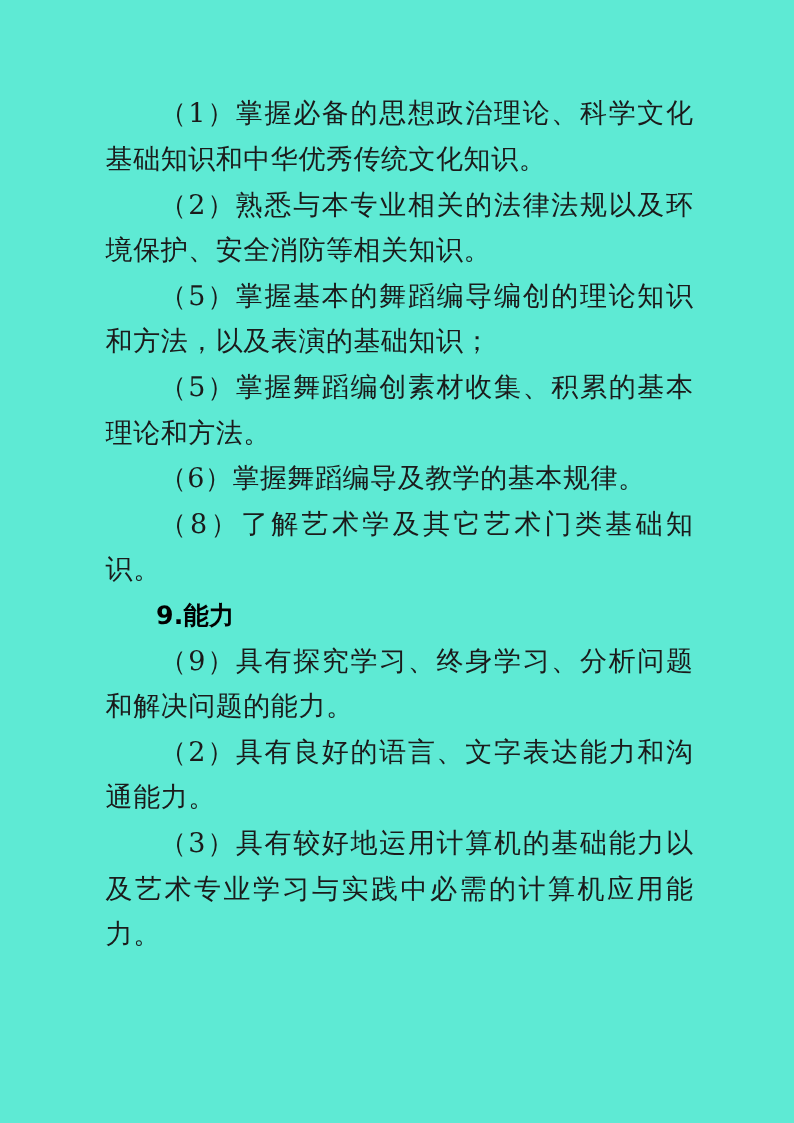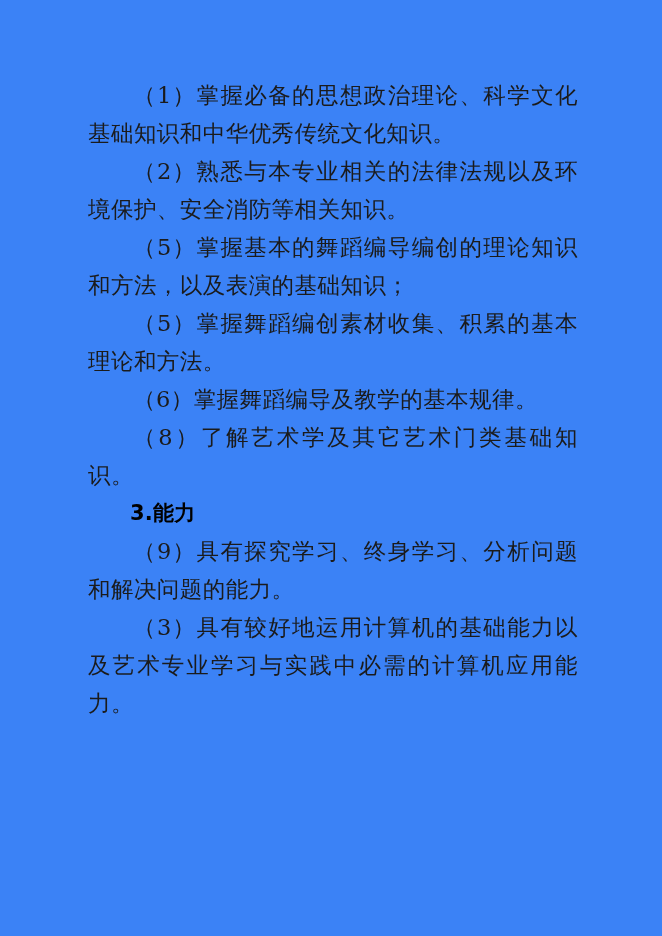--- a/index.html
+++ b/index.html
@@ -7,21 +7,21 @@
     margin: 0;
     padding: 0;
     background: #ffffff;
   }
 
   .page {
     position: relative;
     width: 662px;
     height: 936px;
     margin: 0 auto;
-    background: #3b82f6;
+    background: #5eead4;
     overflow: hidden;
     box-sizing: border-box;
   }
 
   .text-column {
     position: absolute;
     left: 88px;
     top: 76px;
     width: 490px;
   }
@@ -62,19 +62,20 @@
 <div class="page">
   <div class="text-column">
 
     <p class="para">（1）掌握必备的思想政治理论、科学文化基础知识和中华优秀传统文化知识。</p>
     <p class="para">（2）熟悉与本专业相关的法律法规以及环境保护、安全消防等相关知识。</p>
     <p class="para">（5）掌握基本的舞蹈编导编创的理论知识和方法，以及表演的基础知识；</p>
     <p class="para">（5）掌握舞蹈编创素材收集、积累的基本理论和方法。</p>
     <p class="para">（6）掌握舞蹈编导及教学的基本规律。</p>
     <p class="para">（8）了解艺术学及其它艺术门类基础知识。</p>
 
-    <p class="heading">3.能力</p>
+    <p class="heading">9.能力</p>
 
     <p class="para">（9）具有探究学习、终身学习、分析问题和解决问题的能力。</p>
+    <p class="para">（2）具有良好的语言、文字表达能力和沟通能力。</p>
     <p class="para">（3）具有较好地运用计算机的基础能力以及艺术专业学习与实践中必需的计算机应用能力。</p>
 
   </div>
 </div>
 
 </body></html>

